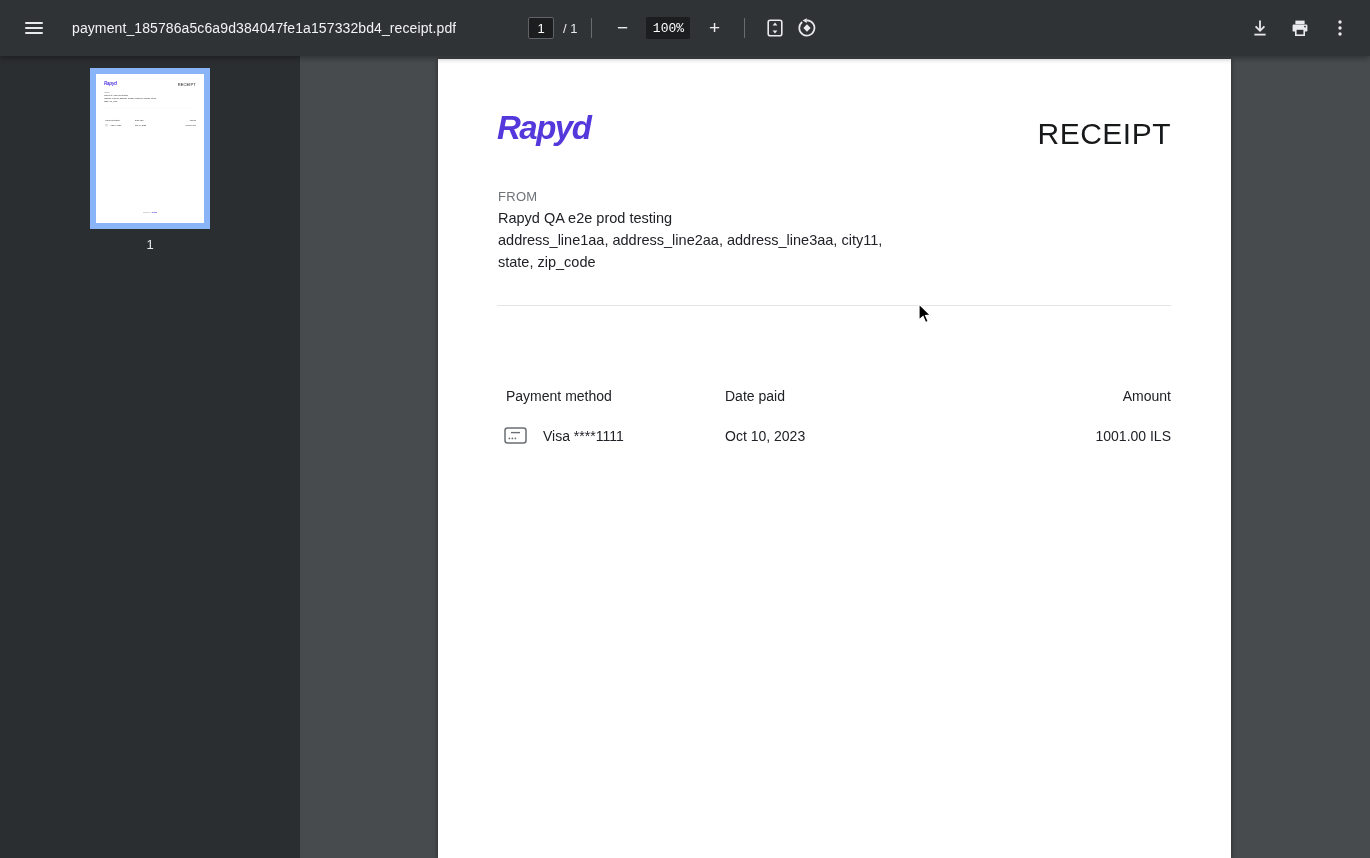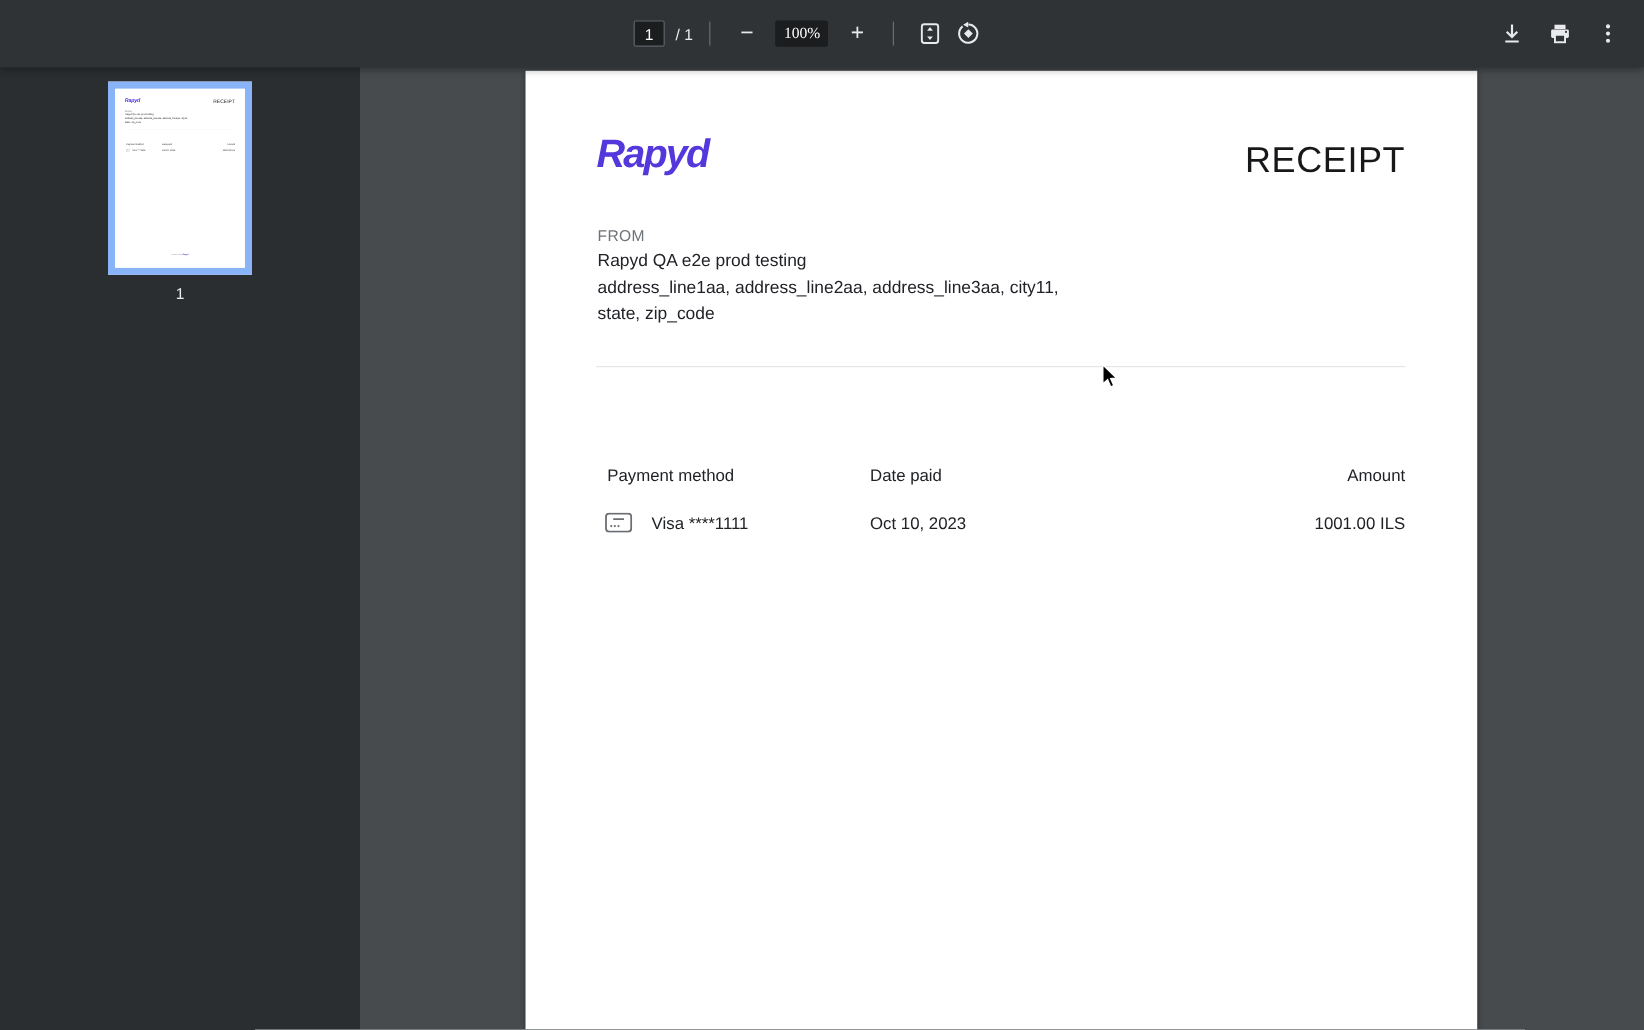--- a/index.html
+++ b/index.html
@@ -52,21 +52,21 @@
   }
   .tb-btn {
     width: 32px; height: 32px; border: none; background: transparent; color: #e8eaed;
     display: flex; align-items: center; justify-content: center;
     font-size: 19px; cursor: pointer; border-radius: 50%;
     font-family: "Liberation Sans", sans-serif;
   }
   .zoom-input {
     width: 44px; height: 22px; background: #1b1d1f; border: none;
     color: #fff; text-align: center; font-size: 13px; border-radius: 2px; margin: 0 8px;
-    font-family: Liberation Serif, serif;
+    font-family: Liberation Mono, monospace;
   }
   .toolbar-right {
     position: absolute; right: 14px; top: 0; height: 56px;
     display: flex; align-items: center; gap: 8px;
   }
   .tb-icon-btn {
     width: 32px; height: 32px; border: none; background: transparent; color: #e8eaed;
     display: flex; align-items: center; justify-content: center; cursor: pointer;
     border-radius: 50%;
   }
@@ -157,20 +157,30 @@
 
   
   .cursor {
     position: absolute; left: 915px; top: 303px; z-index: 50; pointer-events: none;
   }
 </style>
 </head>
 <body>
 
 <div class="toolbar">
+  <div class="toolbar-left">
+    <button class="menu-btn">
+      <span class="bars">
+          <span></span>
+          <span></span>
+          <span></span>
+        </span>
+    </button>
+    <div class="filename">payment_185786a5c6a9d384047fe1a157332bd4_receipt.pdf</div>
+  </div>
 
   <div class="toolbar-center">
     <input class="page-input" value="1" style="">
     <span class="page-total">/ 1</span>
     <span class="tb-sep"></span>
     <button class="tb-btn">
       <span>−</span>
     </button>
     <input class="zoom-input" value="100%" style="">
     <button class="tb-btn">

